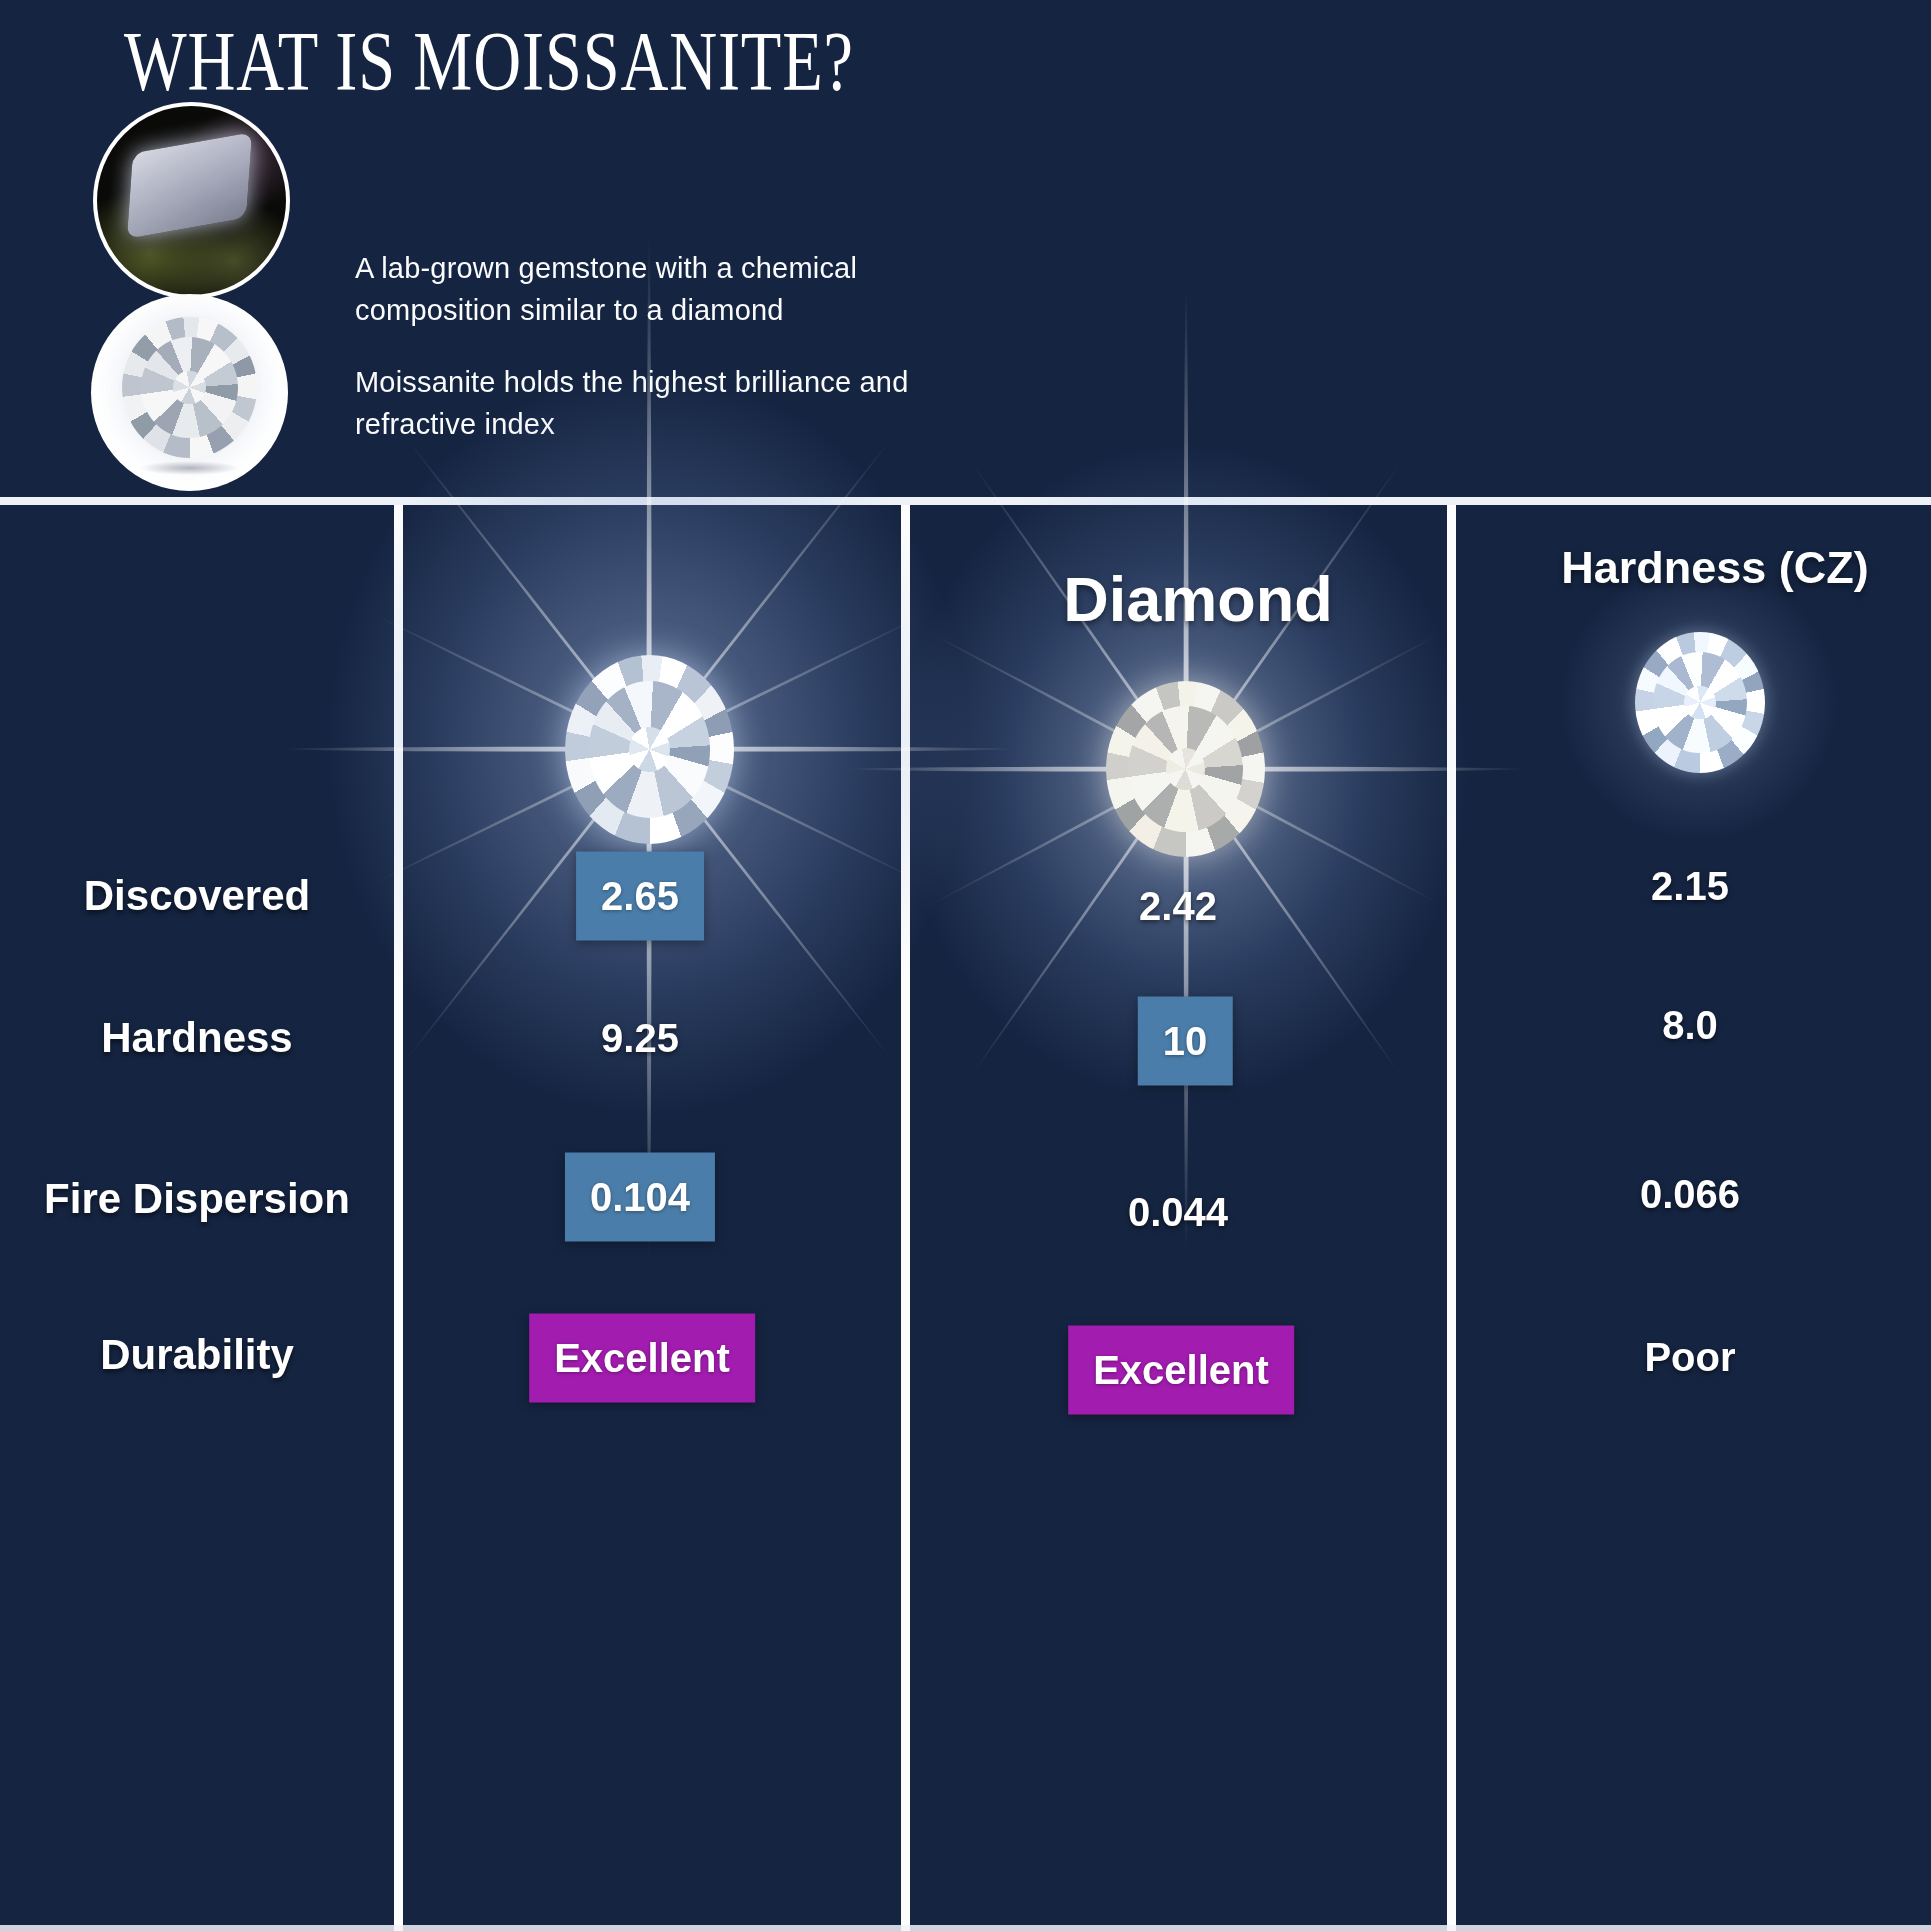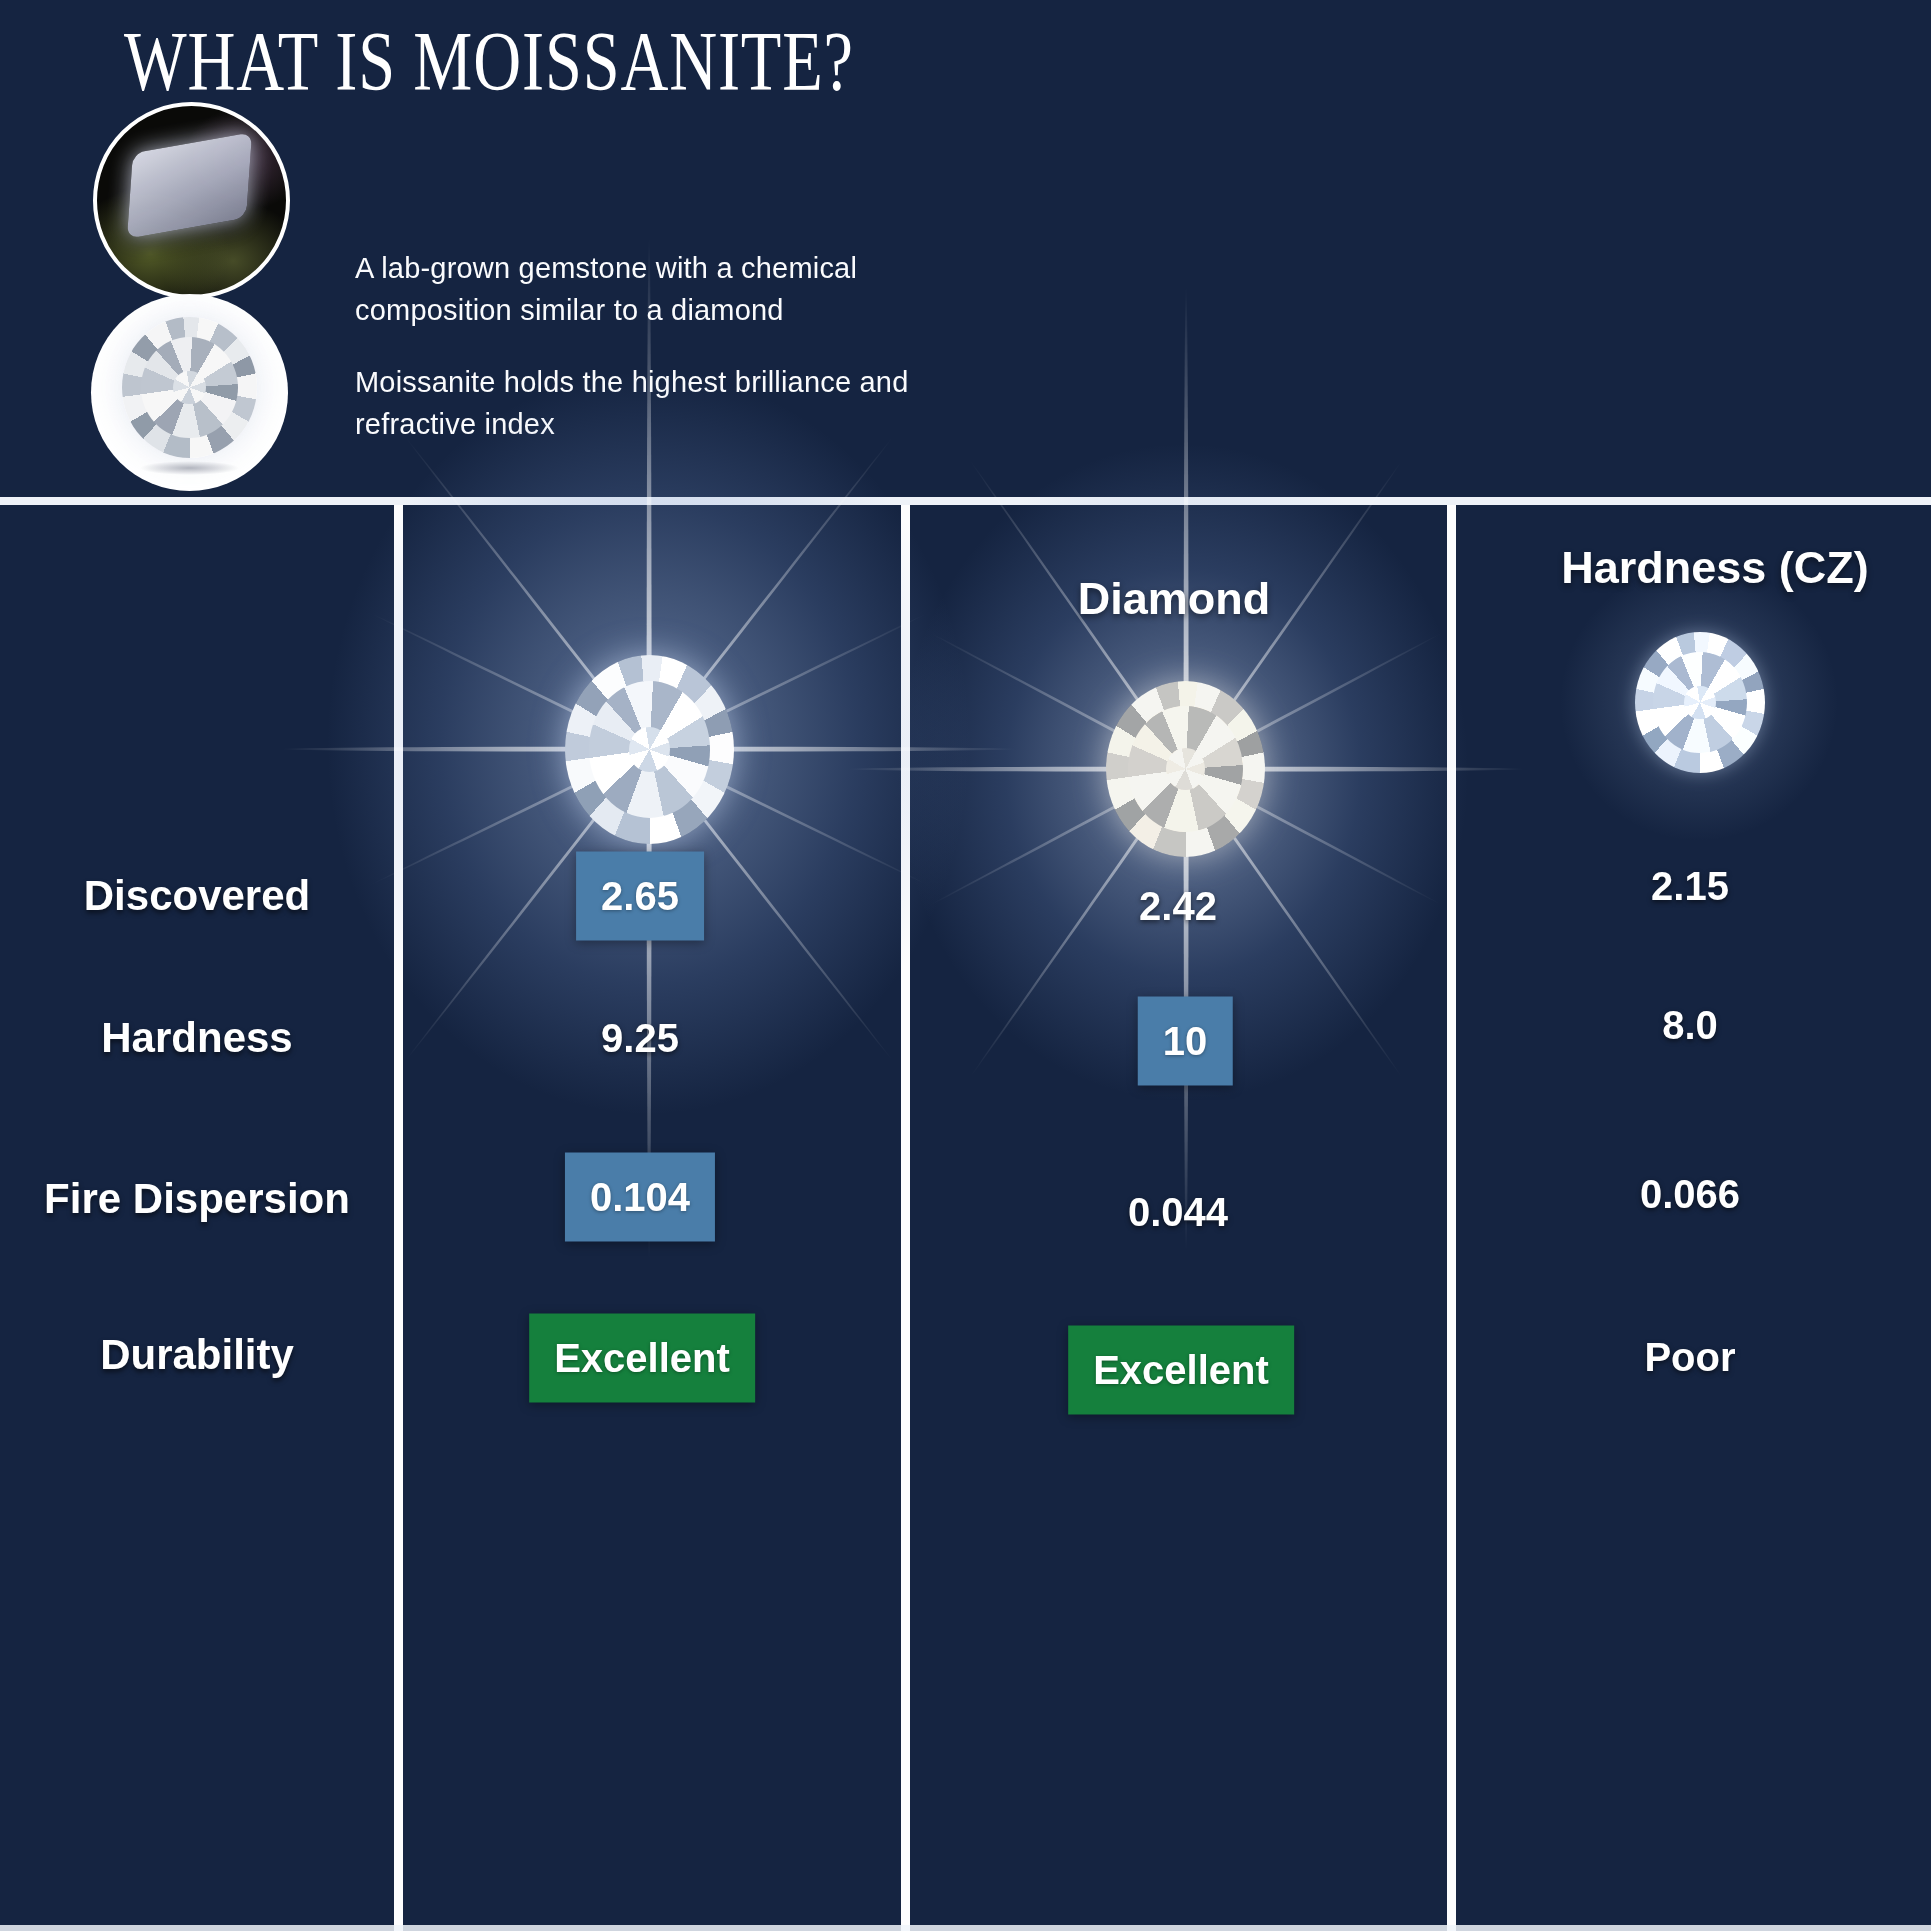--- a/index.html
+++ b/index.html
@@ -73,29 +73,29 @@
       #ffffff 180deg 225deg,#dfe7f1 225deg 270deg,#ffffff 270deg 320deg,#d5dfeb 320deg 360deg);}
   .gem.moiss{left:565px;top:655px;width:169px;height:189px;}
   .gem.diam{left:1106px;top:681px;width:159px;height:176px;
     filter:sepia(.32) saturate(.65) brightness(.96);}
   .gem.zirc{left:1635px;top:632px;width:130px;height:141px;
     filter:saturate(1.15) brightness(1.04);box-shadow:0 0 17.4px rgba(205,220,248,.35);}
   
   .colhead{position:absolute;transform:translate(-50%,-50%);font-weight:bold;color:#fff;
     white-space:nowrap;text-shadow:0 2.9px 6.8px rgba(0,0,0,.45);}
   .colhead.moiss{left:649px;top:586px;font-size:52px;}
-  .colhead.diam{left:1174px;top:599px;font-size:45px;}
+  .colhead.diam{left:1198px;top:599px;font-size:63px;}
   .colhead.zirc{left:1715px;top:568px;font-size:45px;}
   .rowlabel{position:absolute;left:197px;transform:translate(-50%,-50%);
     font-size:42px;font-weight:bold;white-space:nowrap;text-shadow:0 2.9px 5.8px rgba(0,0,0,.55);}
   .val{position:absolute;transform:translate(-50%,-50%);font-size:40px;font-weight:bold;
     white-space:nowrap;text-shadow:0 2.9px 5.8px rgba(0,0,0,.55);}
   .val.hl{background:#4a7da9;padding:22px 25px;text-shadow:0 1.9px 3.9px rgba(0,0,0,.35);
     box-shadow:0 2.9px 9.7px rgba(0,0,0,.35);}
-  .val.hl.light{background:#15803d;}
+  .val.hl.light{background:#a21caf;}
 </style>
 </head>
 <body>
 
 <div class="canvas">
 
   <div class="title">WHAT IS MOISSANITE?</div>
 
   <div class="circle meteor"></div>
   <div class="circle whitegem">

